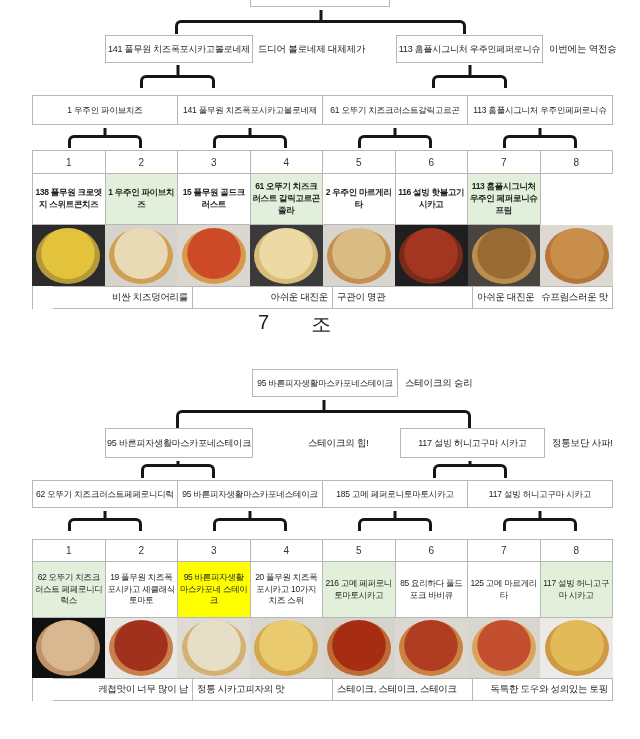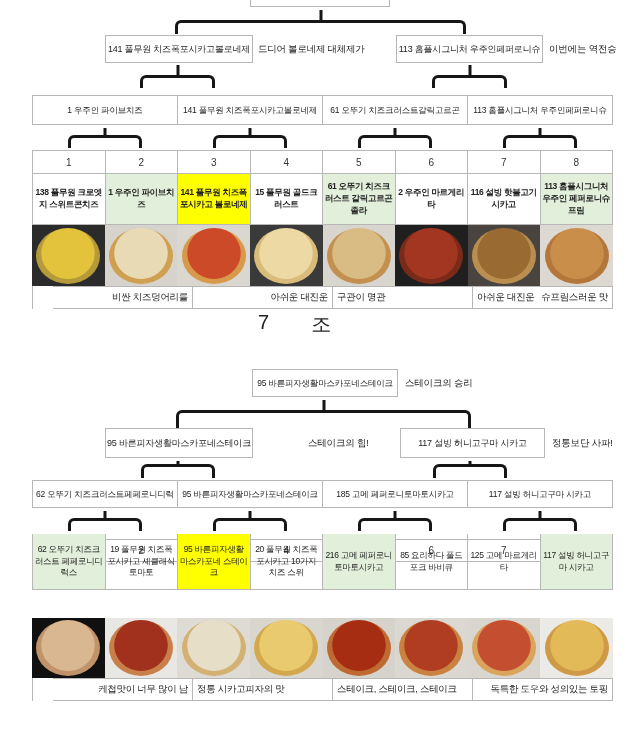--- a/index.html
+++ b/index.html
@@ -39,21 +39,21 @@
 </style>
 </head>
 <body>
 
 <div id="canvas">
 
   <div class="box" style="left:250px;top:-22px;width:140px;height:29px;"></div>
   <div class="bk" style="left:175px;top:20px;width:291px;height:14px;--stem:13px;"></div>
 
   <div class="box" style="left:105px;top:35px;width:148px;height:28px;font-size:9px;">141 풀무원 치즈폭포시카고볼로네제</div>
-  <div class="note" style="left:258px;top:35px;height:28px;font-family:Liberation Serif, serif;">드디어 볼로네제 대체제가</div>
+  <div class="note" style="left:258px;top:35px;height:28px;">드디어 볼로네제 대체제가</div>
   <div class="box" style="left:396px;top:35px;width:147px;height:28px;font-size:9px;">113 홈플시그니처 우주인페퍼로니슈</div>
   <div class="note" style="left:549px;top:35px;height:28px;">이번에는 역전승</div>
 
   <div class="bk" style="left:140px;top:75px;width:75px;height:13px;--stem:13px;"></div>
   <div class="bk" style="left:432px;top:75px;width:75px;height:13px;--stem:13px;"></div>
 
   <div class="box" style="left:32px;top:95px;width:146px;height:30px;">1 우주인 파이브치즈</div>
   <div class="box" style="left:177px;top:95px;width:146px;height:30px;">141 풀무원 치즈폭포시카고볼로네제</div>
   <div class="box" style="left:322px;top:95px;width:146px;height:30px;">61 오뚜기 치즈크러스트갈릭고르곤</div>
   <div class="box" style="left:467px;top:95px;width:146px;height:30px;">113 홈플시그니처 우주인페퍼로니슈</div>
@@ -74,23 +74,20 @@
     <div>8</div>
   </div>
 
   <div class="grid8 namerow" style="top:174px;height:51px;font-weight:bold;">
     <div>
         <span>138 풀무원 크로엣지 스위트콘치즈</span>
       </div>
     <div class="hl-advance">
         <span>1 우주인 파이브치즈</span>
       </div>
-    <div class="hl-winner">
-        <span>141 풀무원 치즈폭포시카고 볼로네제</span>
-      </div>
     <div>
         <span>15 풀무원 골드크러스트</span>
       </div>
     <div class="hl-advance">
         <span>61 오뚜기 치즈크러스트 갈릭고르곤졸라</span>
       </div>
     <div>
         <span>2 우주인 마르게리타</span>
       </div>
     <div>
@@ -176,21 +173,21 @@
     <div>1</div>
     <div>2</div>
     <div>3</div>
     <div>4</div>
     <div>5</div>
     <div>6</div>
     <div>7</div>
     <div>8</div>
   </div>
 
-  <div class="grid8 namerow" style="top:534px;height:56px;">
+  <div class="grid8 namerow" style="top:562px;height:56px;">
     <div class="hl-advance">
         <span>62 오뚜기 치즈크러스트 페페로니디럭스</span>
       </div>
     <div>
         <span>19 풀무원 치즈폭포시카고 셰클래식토마토</span>
       </div>
     <div class="hl-winner">
         <span>95 바른피자생활 마스카포네 스테이크</span>
       </div>
     <div>

